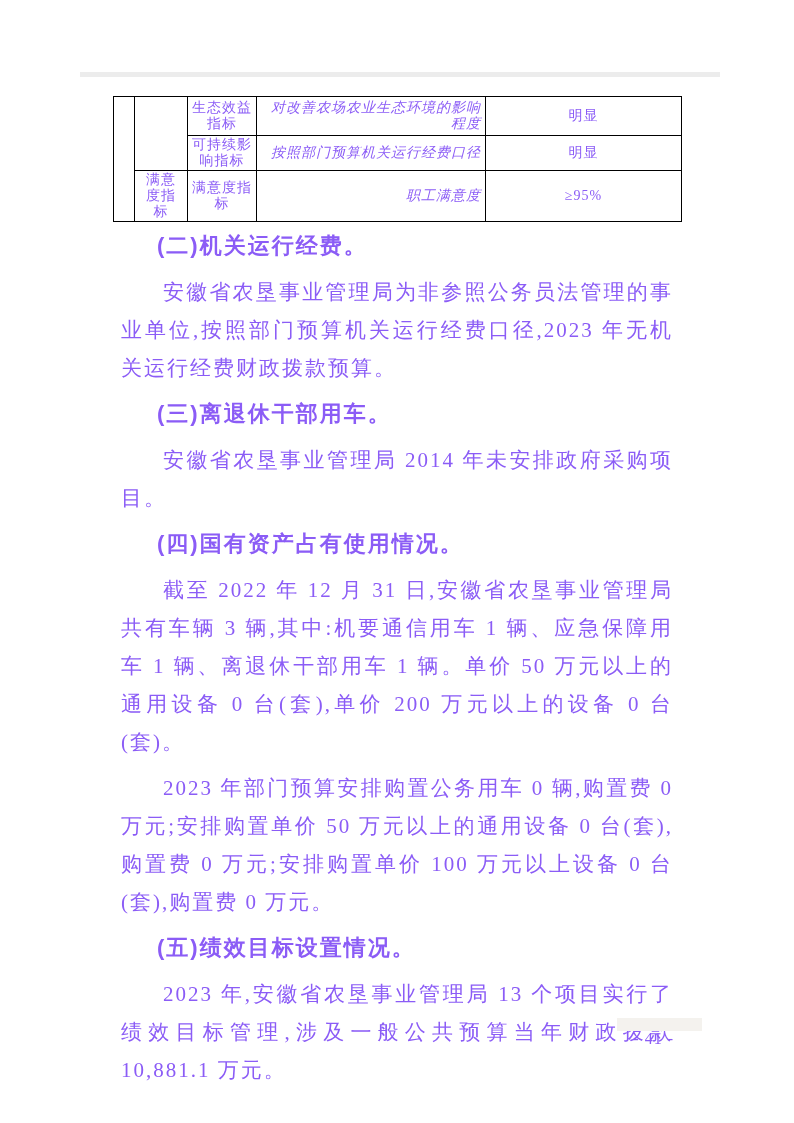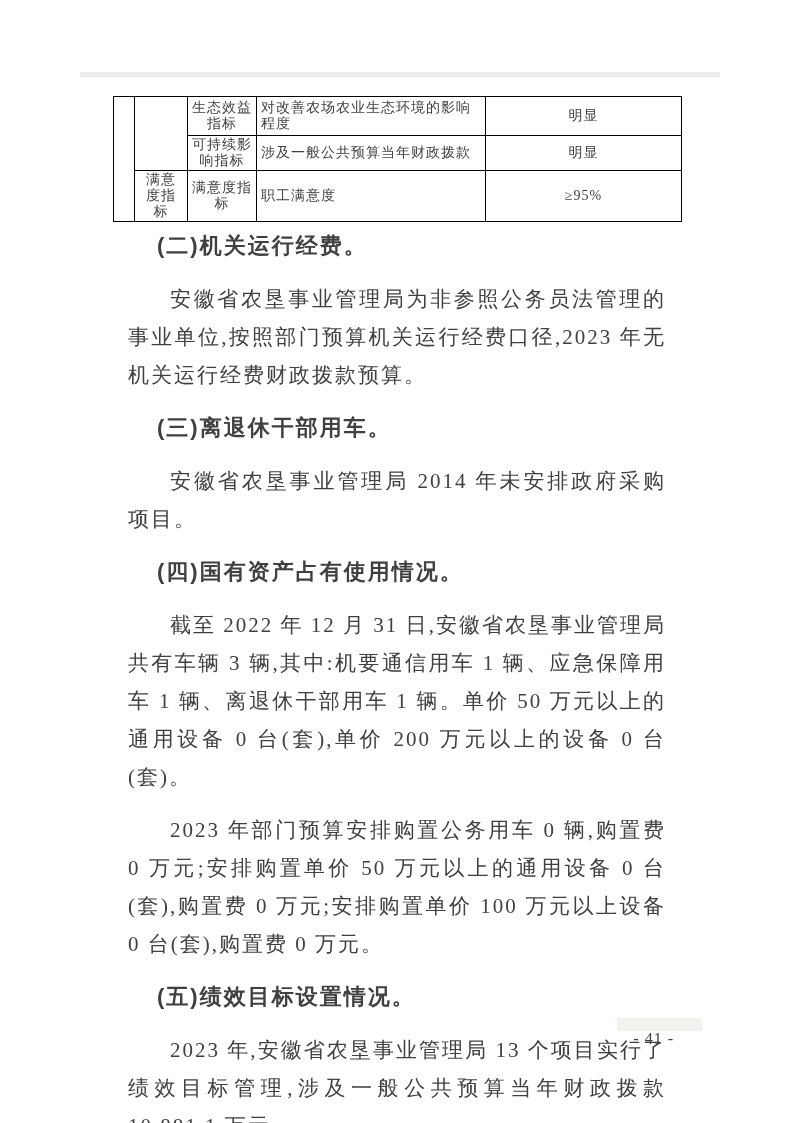--- a/index.html
+++ b/index.html
@@ -2,21 +2,21 @@
 <html><head>
 <meta charset="utf-8">
 <style>
   html, body { margin: 0; padding: 0; background: #ffffff; }
   .page {
     position: relative;
     width: 794px;
     height: 1123px;
     background: #ffffff;
     font-family: "Liberation Serif", "DejaVu Serif", serif;
-    color: #404040;
+    color: #8b5cf6;
     overflow: hidden;
   }
   .scan-band-top {
     position: absolute;
     left: 80px; top: 72px;
     width: 640px; height: 5px;
     background: #ececec;
   }
   .scan-smudge {
     position: absolute;
@@ -36,32 +36,32 @@
   }
   table.perf-table td {
     border: 1px solid #000000;
     padding: 1px 4px;
     vertical-align: middle;
     word-break: break-all;
     overflow: hidden;
   }
   td.cell-center { text-align: center; }
   td.cell-cat { text-align: center; padding-left: 6px; padding-right: 6px; }
-  td.cell-desc { text-align: left; padding-left: 8px; padding-right: 8px; }
+  td.cell-desc { text-align: right; padding-left: 8px; padding-right: 8px; font-style: italic; }
   .doc-body {
     position: absolute;
     left: 113px; top: 227px;
     width: 568px;
     font-size: 21px;
     line-height: 38px;
     text-align: justify;
     letter-spacing: 2px;
   }
   .doc-body p {
-    margin: 15px;
+    margin: 8px;
     text-indent: 2em;
   }
   .doc-body h3 {
     margin: 0;
     font-family: "Liberation Sans", "DejaVu Sans", sans-serif;
     font-weight: bold;
     font-size: 22px;
     line-height: 38px;
     text-indent: 2em;
     letter-spacing: 2px;
@@ -92,21 +92,21 @@
     <tbody>
       <tr style="height:39px;">
         <td rowspan="3" class="cell-center"></td>
         <td rowspan="2" class="cell-cat"></td>
         <td class="cell-center">生态效益指标</td>
         <td class="cell-desc">对改善农场农业生态环境的影响程度</td>
         <td class="cell-center">明显</td>
       </tr>
       <tr style="height:34px;">
         <td class="cell-center">可持续影响指标</td>
-        <td class="cell-desc">涉及一般公共预算当年财政拨款</td>
+        <td class="cell-desc">按照部门预算机关运行经费口径</td>
         <td class="cell-center">明显</td>
       </tr>
       <tr style="height:51px;margin-top:19px;">
         <td class="cell-cat">满意度指标</td>
         <td class="cell-center">满意度指标</td>
         <td class="cell-desc">职工满意度</td>
         <td class="cell-center">≥95%</td>
       </tr>
     </tbody>
   </table>

